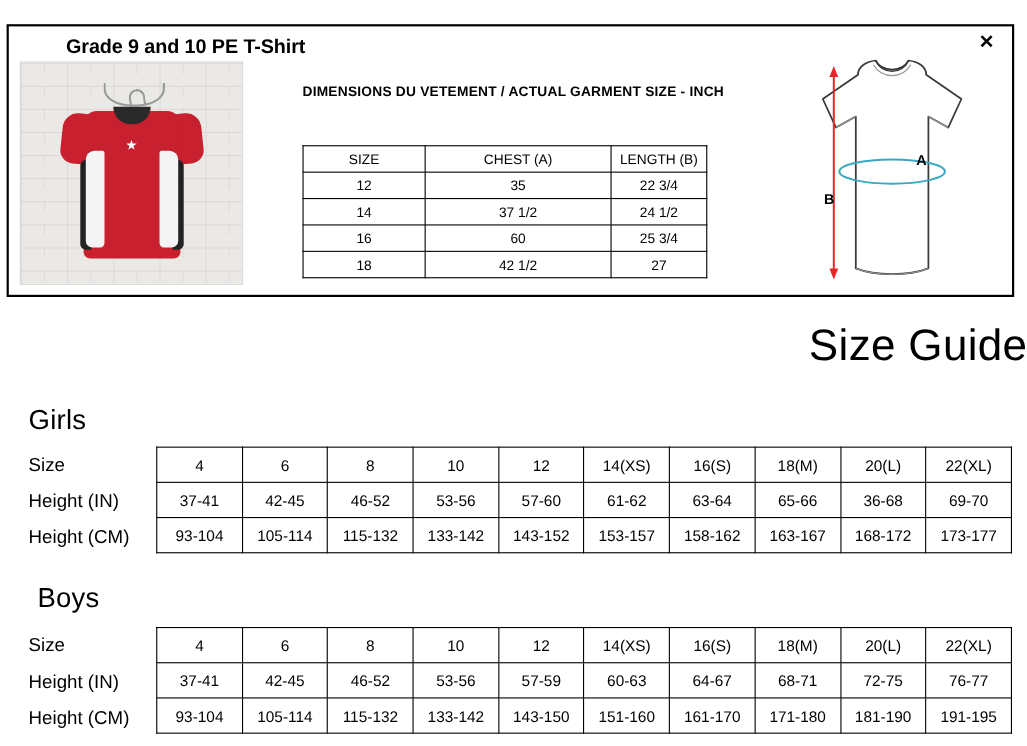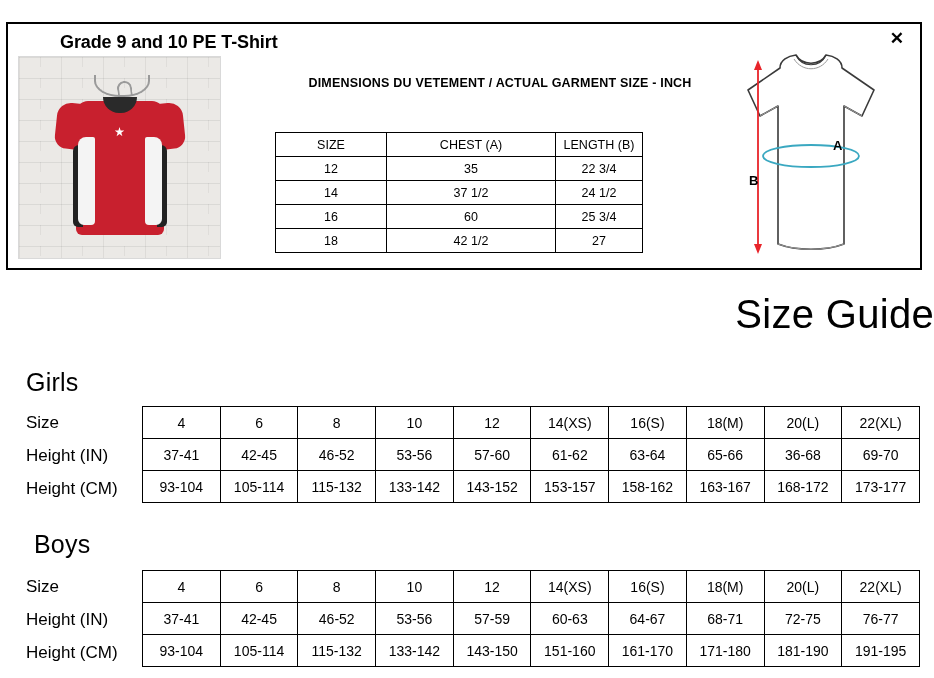--- a/index.html
+++ b/index.html
@@ -156,21 +156,20 @@
     background: #fff;
     clip-path: polygon(50% 0%, 61% 35%, 98% 35%, 68% 57%, 79% 92%, 50% 70%, 21% 92%, 32% 57%, 2% 35%, 39% 35%);
   }
 
   
   #dims-heading {
     position: absolute;
     left: 267px;
     top: 52px;
     width: 450px;
-    text-align: center;
     font-size: 12.5px;
     font-weight: bold;
     letter-spacing: 0.2px;
   }
   #dims-table {
     position: absolute;
     left: 267px;
     top: 108px;
     border-collapse: collapse;
   }

